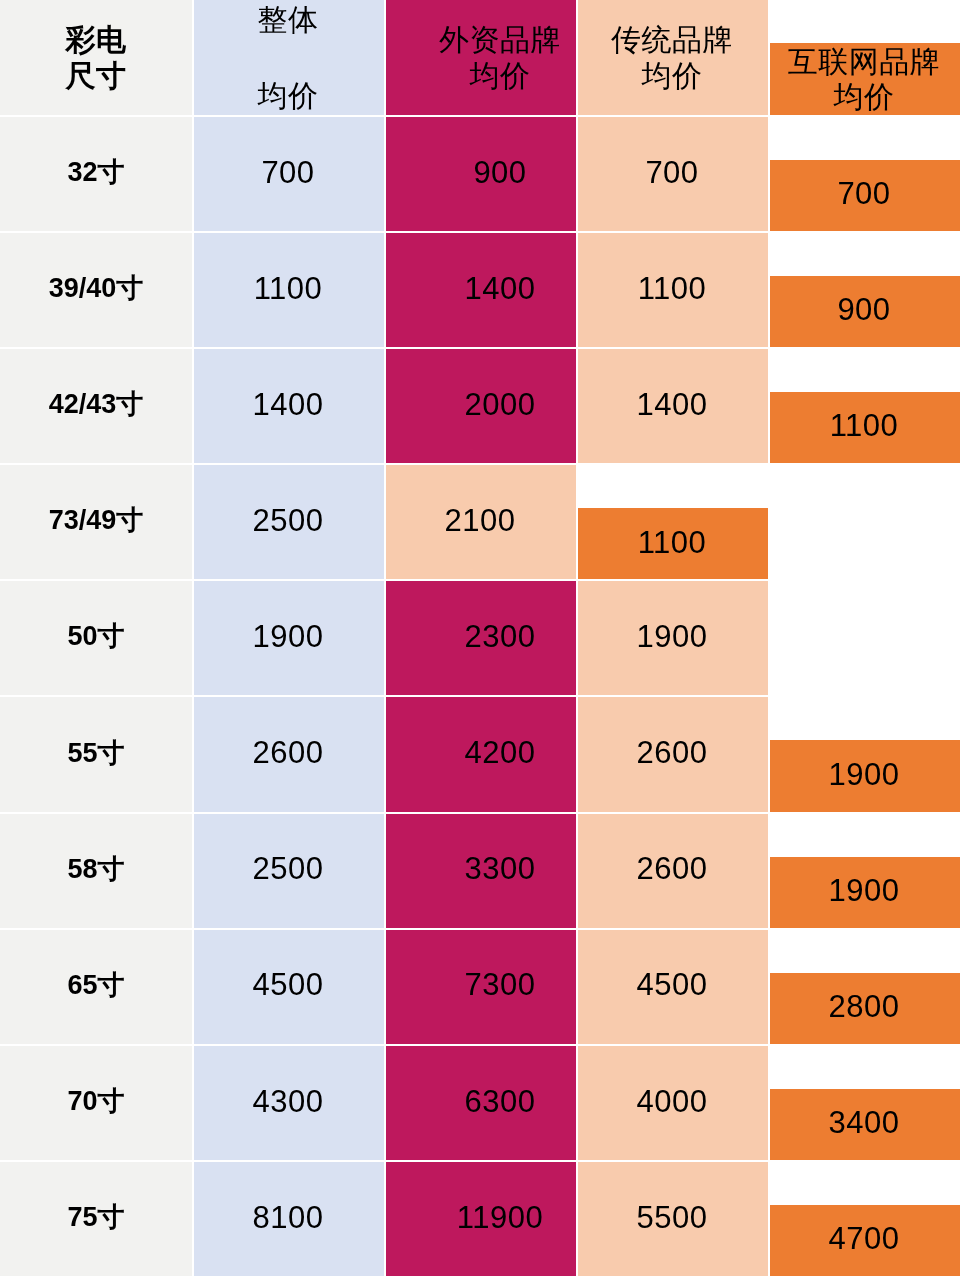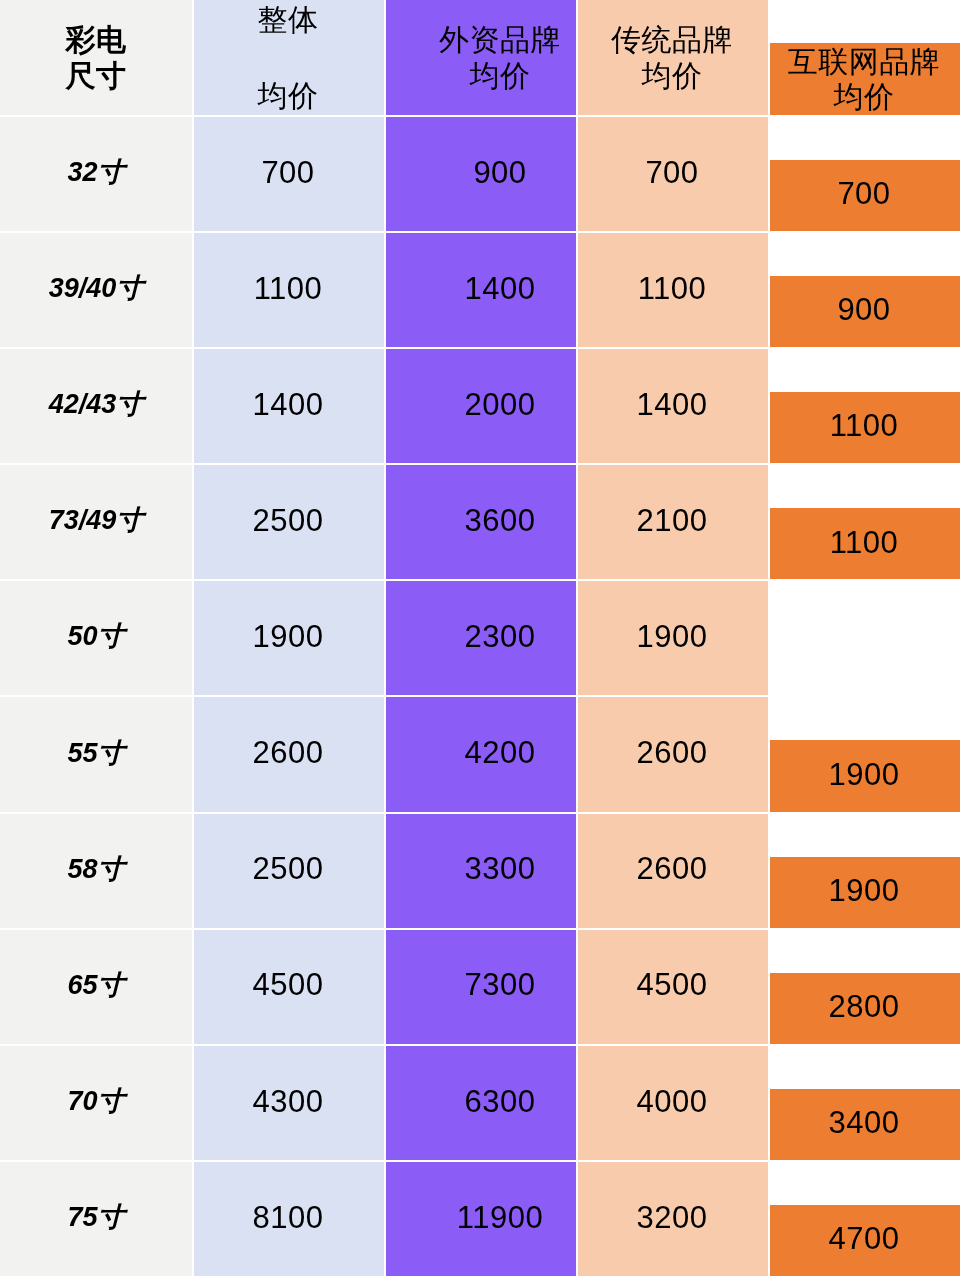--- a/index.html
+++ b/index.html
@@ -56,38 +56,37 @@
     content:"";
     position:absolute;
     left:0; top:0; bottom:0;
     width:2px;
     background:#ffffff;
   }
 
   
   .col-0 { background:#f2f2f0; }   
   .col-1 { background:#d9e1f2;gap:40px; }   
-  .col-2 { background:#8b5cf6;padding-left:40px; }   
+  .col-2 { background:#be185d;padding-left:40px; }   
   .col-3 { background:#f8cbad; }   
   .col-4 { background:#ed7d31;margin-top:43px; }   
 
   
   .hdr-line {
     font-size:30px;
     font-weight:400;
     letter-spacing:0.5px;
     display:block;
   }
   .col-0 .hdr-line { font-weight:700; }
 
   .size-label {
     font-size:27px;
     font-weight:700;
     letter-spacing:0px;
-    font-style:italic;
   }
 
   .value {
     font-size:31px;
     font-weight:400;
     letter-spacing:0.5px;
   }
 </style>
 </head>
 <body>
@@ -166,23 +165,20 @@
         <span class="value">1100</span>
       </div>
     </div>
     <div class="t-row data-row">
       <div class="t-cell col-0">
         <span class="size-label">73/49寸</span>
       </div>
       <div class="t-cell col-1">
         <span class="value">2500</span>
       </div>
-      <div class="t-cell col-2">
-        <span class="value">3600</span>
-      </div>
       <div class="t-cell col-3">
         <span class="value">2100</span>
       </div>
       <div class="t-cell col-4">
         <span class="value">1100</span>
       </div>
     </div>
     <div class="t-row data-row">
       <div class="t-cell col-0">
         <span class="size-label">50寸</span>
@@ -269,19 +265,19 @@
       <div class="t-cell col-0">
         <span class="size-label">75寸</span>
       </div>
       <div class="t-cell col-1">
         <span class="value">8100</span>
       </div>
       <div class="t-cell col-2">
         <span class="value">11900</span>
       </div>
       <div class="t-cell col-3">
-        <span class="value">3200</span>
+        <span class="value">5500</span>
       </div>
       <div class="t-cell col-4">
         <span class="value">4700</span>
       </div>
     </div>
   </div>
 
 </body></html>

